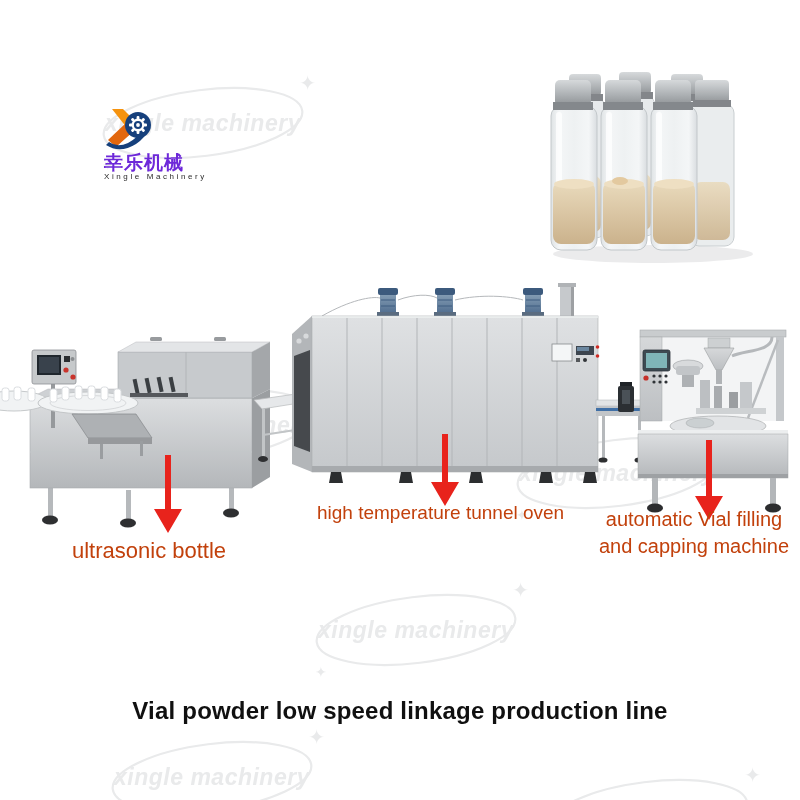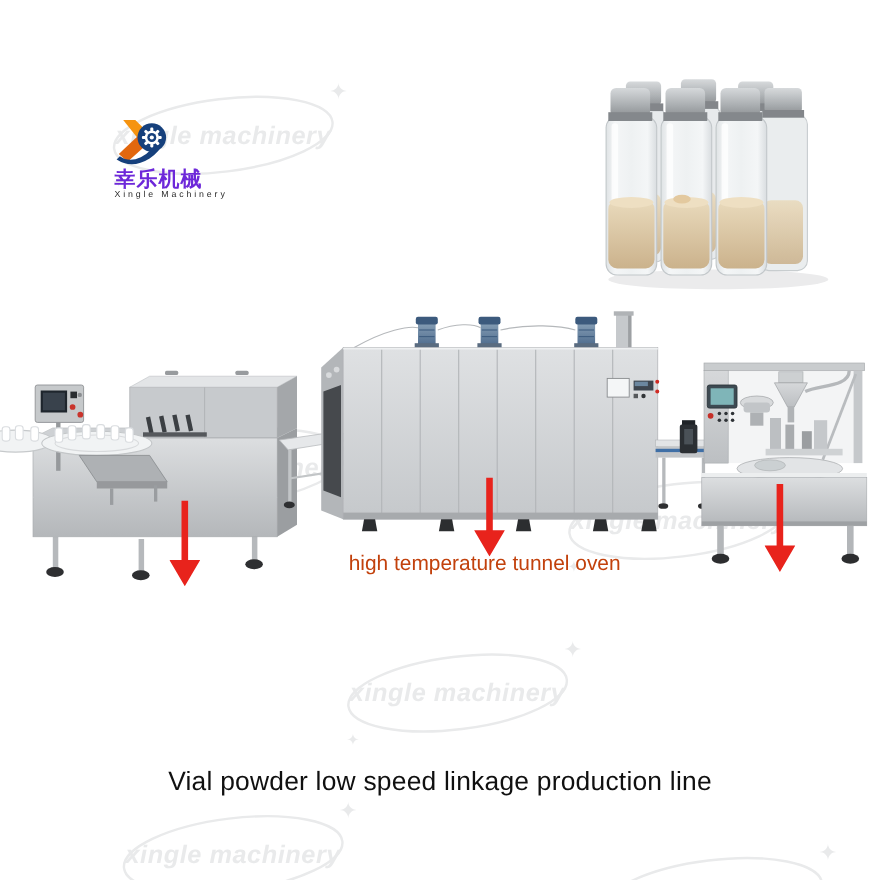--- a/index.html
+++ b/index.html
@@ -21,21 +21,21 @@
   .logo-en{position:absolute;left:2px;top:66px;font-size:8px;color:#2a2a2a;letter-spacing:2.6px;white-space:nowrap;}
 
   
   .mlabel{position:absolute;color:#c2410c;}
   .mlabel div{white-space:nowrap;}
   .lab-wash{left:72px;top:534px;font-size:22px;line-height:33px;}
   .lab-oven{left:317px;top:502px;font-size:19px;}
   .lab-fill{left:594px;top:506px;width:200px;font-size:20px;line-height:27px;text-align:center;}
   .arrow{position:absolute;}
   .title{position:absolute;left:0;top:697px;width:800px;text-align:center;
-         font-size:24px;font-weight:400;color:#101010;letter-spacing:.2px;}
+         font-size:24px;font-weight:700;color:#101010;letter-spacing:.2px;}
 </style>
 </head>
 <body>
 
 <div class="stage">
 
   <div class="wm" style="left:98px;top:81px">
     <svg width="210" height="84">
       <ellipse cx="105" cy="42" rx="100" ry="33" fill="none" stroke="currentColor" stroke-width="2.2" transform="rotate(-7 105 42)"></ellipse>
     </svg>
@@ -451,20 +451,25 @@
       <polygon points="11,0 17,0 17,48 28,48 14,72 0,48 11,48" fill="#e8231c"></polygon>
     </svg>
   </div>
   <div class="arrow" style="left:695px;top:440px">
     <svg width="28" height="80">
       <polygon points="11,0 17,0 17,56 28,56 14,80 0,56 11,56" fill="#e8231c"></polygon>
     </svg>
   </div>
 
   <div class="mlabel lab-wash">
+    <div>ultrasonic bottle</div>
   </div>
   <div class="mlabel lab-oven">
     <div>high temperature tunnel oven</div>
   </div>
+  <div class="mlabel lab-fill">
+    <div>automatic Vial filling</div>
+    <div>and capping machine</div>
+  </div>
 
   <div class="title">Vial powder low speed linkage production line</div>
 
 </div>
 
 </body></html>

